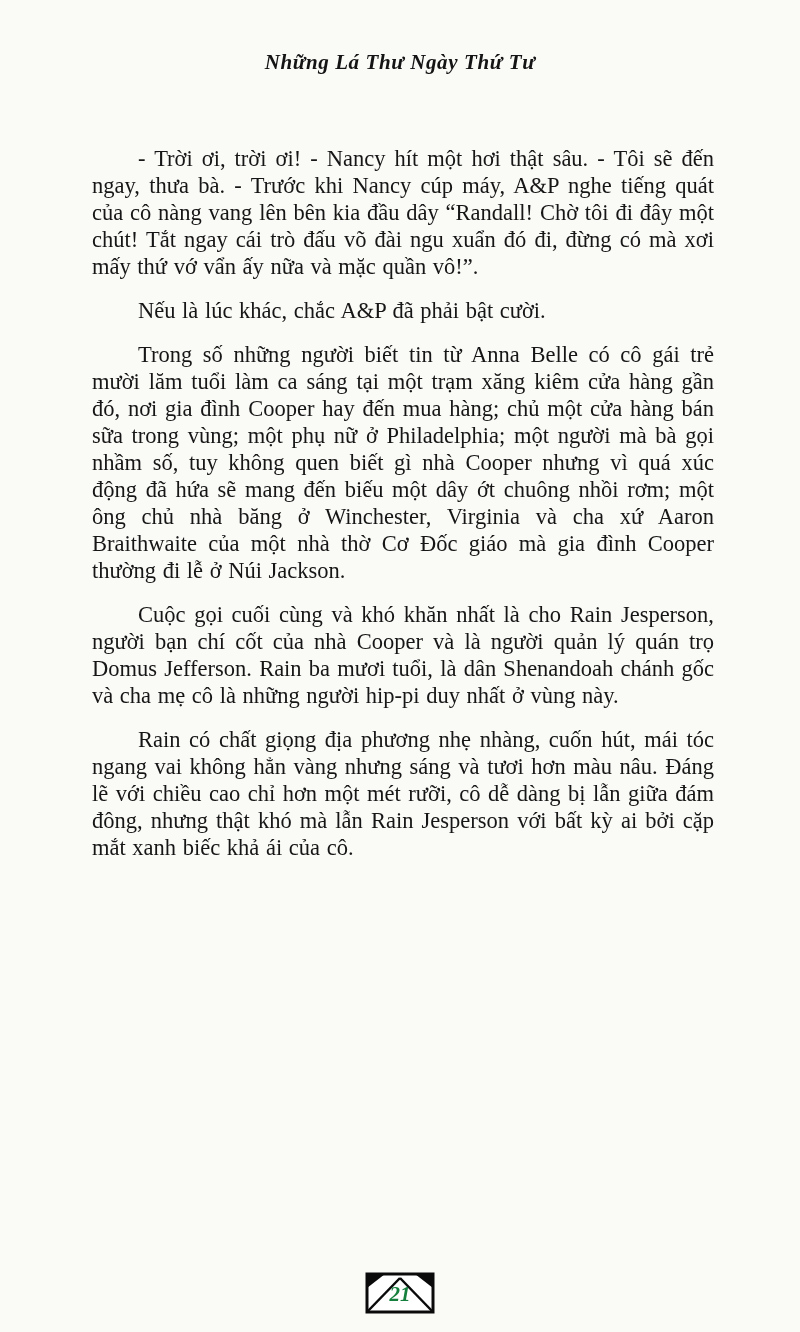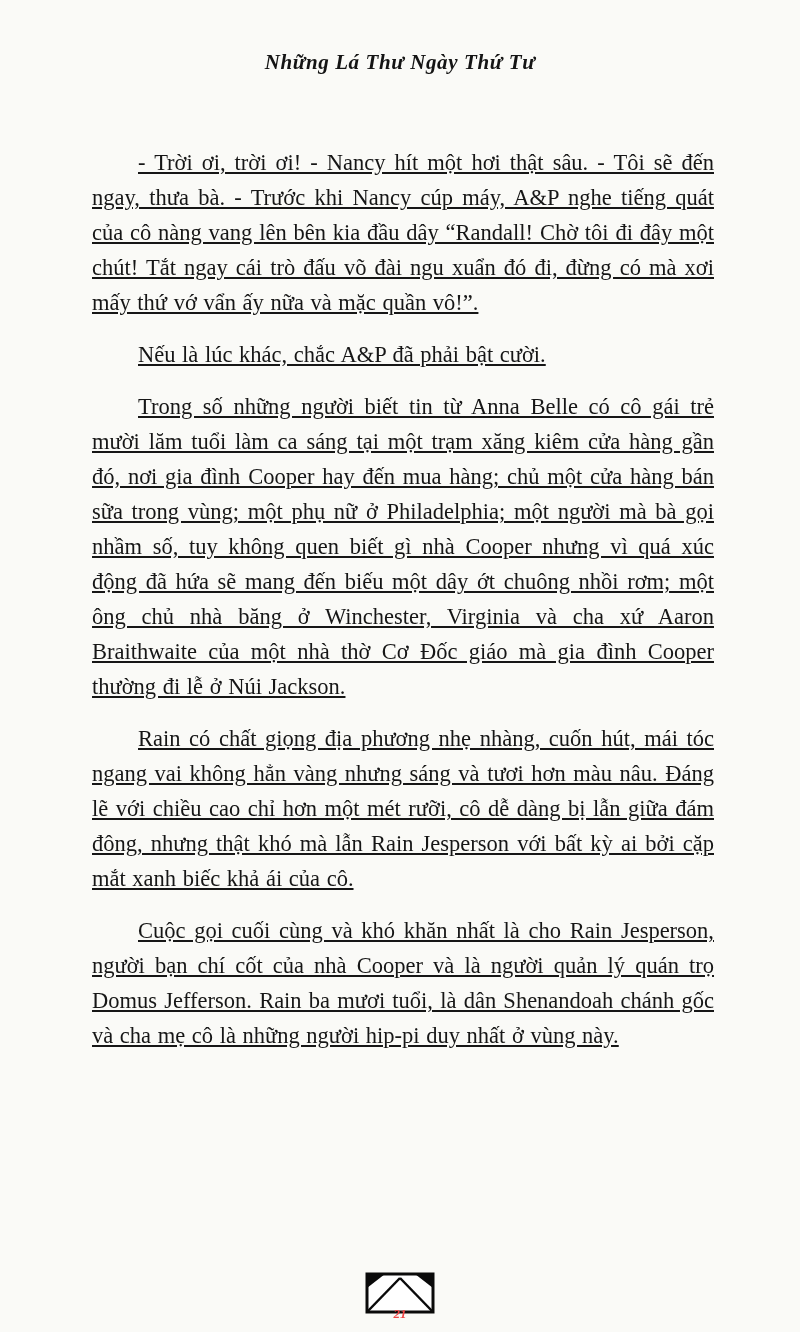--- a/index.html
+++ b/index.html
@@ -34,25 +34,24 @@
   }
   .body-text {
     position: absolute;
     top: 145px;
     left: 92px;
     width: 622px;
   }
   .body-text p {
     margin: 0 0 17px 0;
     font-size: 22.5px;
-    line-height: 35px;
+    line-height: 27px;
     text-align: justify;
     text-indent: 46px;
     word-spacing: 1px;
-    text-decoration: underline;
   }
   .footer {
     position: absolute;
     bottom: 18px;
     left: 0;
     width: 100%;
     display: flex;
     justify-content: center;
   }
   .envelope {
@@ -62,41 +61,40 @@
   }
   .envelope svg {
     display: block;
   }
   .page-number-overlay {
     position: absolute;
     top: 50%;
     left: 50%;
     transform: translate(-50%, -46%);
     font-style: italic;
-    font-size: 13px;
+    font-size: 21px;
     font-weight: bold;
-    color: #ef4444;
+    color: #15803d;
     background: transparent;
     padding: 0 3px;
-    margin-top: 20px;
   }
 </style>
 </head>
 <body>
 
 <div class="page">
 
   <div class="running-head">Những Lá Thư Ngày Thứ Tư</div>
 
   <div class="body-text">
     <p>- Trời ơi, trời ơi! -  Nancy hít một hơi thật sâu. - Tôi sẽ đến ngay, thưa bà. -  Trước khi Nancy cúp máy, A&amp;P nghe tiếng quát của cô nàng vang lên bên kia đầu dây “Randall! Chờ tôi đi đây một chút! Tắt ngay cái trò đấu võ đài ngu xuẩn đó đi, đừng có mà xơi mấy thứ vớ vẩn ấy nữa và mặc quần vô!”.</p>
     <p>Nếu là lúc khác, chắc A&amp;P đã phải bật cười.</p>
     <p>Trong số những người biết tin từ Anna Belle có cô gái trẻ mười lăm tuổi làm ca sáng tại một trạm xăng kiêm cửa hàng gần đó, nơi gia đình Cooper hay đến mua hàng; chủ một cửa hàng bán sữa trong vùng; một phụ nữ ở Philadelphia; một người mà bà gọi nhầm số, tuy không quen biết gì nhà Cooper nhưng vì quá xúc động đã hứa sẽ mang đến biếu một dây ớt chuông nhồi rơm; một ông chủ nhà băng ở Winchester, Virginia và cha xứ Aaron Braithwaite của một nhà thờ Cơ Đốc giáo mà gia đình Cooper thường đi lễ ở Núi Jackson.</p>
+    <p>Cuộc gọi cuối cùng và khó khăn nhất là cho Rain Jesperson, người bạn chí cốt của nhà Cooper và là người quản lý quán trọ Domus Jefferson. Rain ba mươi tuổi, là dân Shenandoah chánh gốc và cha mẹ cô là những người hip-pi duy nhất ở vùng này.</p>
     <p>Rain có chất giọng địa phương nhẹ nhàng, cuốn hút, mái tóc ngang vai không hẳn vàng nhưng sáng và tươi hơn màu nâu. Đáng lẽ với chiều cao chỉ hơn một mét rưỡi, cô dễ dàng bị lẫn giữa đám đông, nhưng thật khó mà lẫn Rain Jesperson với bất kỳ ai bởi cặp mắt xanh biếc khả ái của cô.</p>
-    <p>Cuộc gọi cuối cùng và khó khăn nhất là cho Rain Jesperson, người bạn chí cốt của nhà Cooper và là người quản lý quán trọ Domus Jefferson. Rain ba mươi tuổi, là dân Shenandoah chánh gốc và cha mẹ cô là những người hip-pi duy nhất ở vùng này.</p>
   </div>
 
   <div class="footer">
     <div class="envelope">
       <svg width="70" height="42" viewBox="0 0 70 42" aria-hidden="true">
         <rect x="2" y="2" width="66" height="38" fill="#ffffff" stroke="#0a0a0a" stroke-width="3"></rect>
         <polygon points="2,2 20,2 2,16" fill="#0a0a0a"></polygon>
         <polygon points="68,2 50,2 68,16" fill="#0a0a0a"></polygon>
         <line x1="2" y1="40" x2="35" y2="6" stroke="#0a0a0a" stroke-width="2.5"></line>
         <line x1="68" y1="40" x2="35" y2="6" stroke="#0a0a0a" stroke-width="2.5"></line>

